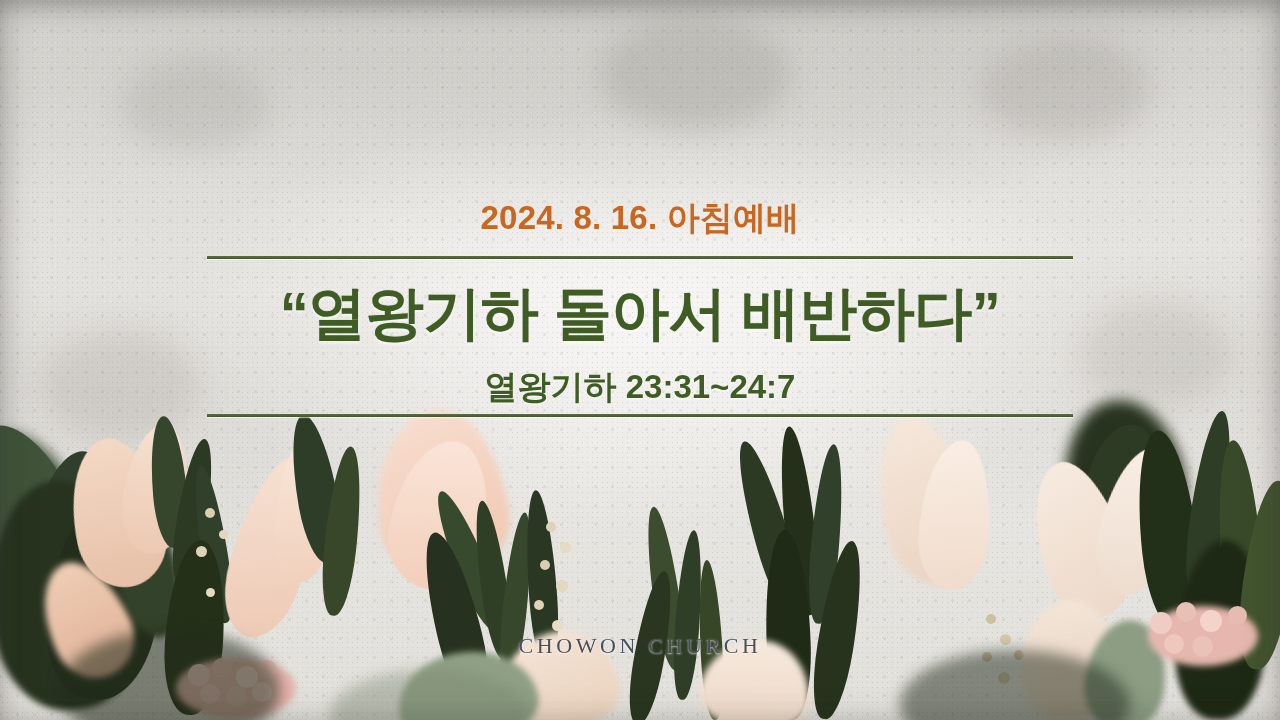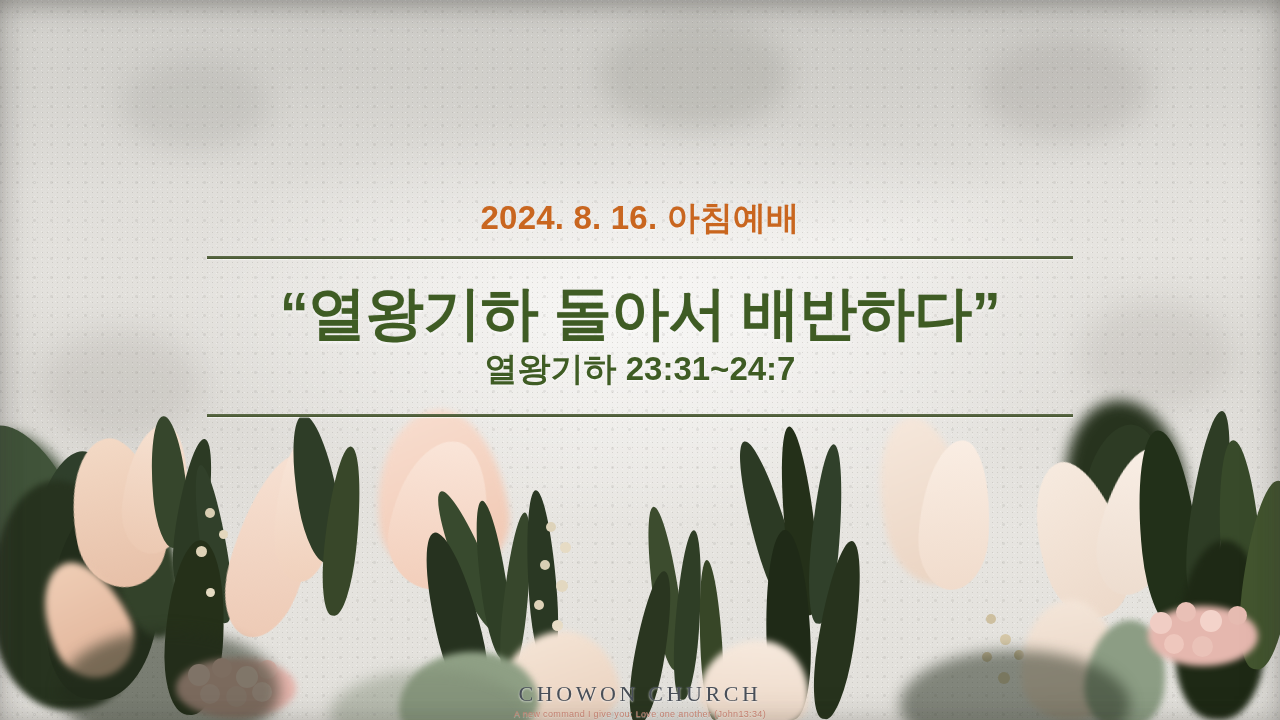--- a/index.html
+++ b/index.html
@@ -48,29 +48,29 @@
     font-size:33px;font-weight:bold;letter-spacing:.2px;color:#c9661f;
     text-shadow:0 1px 2px rgba(255,255,255,.75), 0 0 1px rgba(120,60,10,.25);}
   .rule{position:absolute;height:3px;left:207px;width:866px;
     background:linear-gradient(#5e6d4a,#46552f);
     box-shadow:0 1px 1px rgba(255,255,255,.65);}
   .rule.top{top:256px;}
   .rule.bot{top:414px;}
   .maintitle{position:absolute;top:275px;left:0;right:0;text-align:center;
     font-size:58px;font-weight:bold;letter-spacing:-.5px;color:#3f5c24;
     text-shadow:0 2px 3px rgba(255,255,255,.70), 0 0 1px rgba(30,50,12,.35);}
-  .verse{position:absolute;top:347px;left:0;right:0;text-align:center;
+  .verse{position:absolute;top:365px;left:0;right:0;text-align:center;
     font-size:33px;font-weight:bold;color:#3f5c24;
     text-shadow:0 1px 2px rgba(255,255,255,.72);}
 
   
   .logo{position:absolute;left:0;right:0;top:633px;text-align:center;}
   .logo-name{font-family:"Liberation Serif","DejaVu Serif",serif;
     font-size:22px;letter-spacing:3.6px;color:#4a5059;
-    text-shadow:0 1px 2px rgba(255,255,255,.8);margin-top:48px;}
+    text-shadow:0 1px 2px rgba(255,255,255,.8);}
   .logo-tag{margin-top:2px;font-size:9px;letter-spacing:.35px;color:#d48b79;
     text-shadow:0 1px 1px rgba(255,255,255,.55);}
 </style>
 </head>
 <body>
 
 <div id="slide">
 
   <div class="wall"></div>
   <div class="grain"></div>
@@ -190,17 +190,16 @@
   <div class="textblock">
     <div class="date">2024. 8. 16. 아침예배</div>
     <div class="rule top"></div>
     <div class="maintitle">“열왕기하 돌아서 배반하다”</div>
     <div class="verse">열왕기하 23:31~24:7</div>
     <div class="rule bot"></div>
   </div>
 
   <div class="logo">
     <div class="logo-name">CHOWON CHURCH</div>
-    <div class="logo-tag">A new command I give you: Love one another (John13:34)</div>
   </div>
 
   <div class="vig"></div>
 </div>
 
 </body></html>

